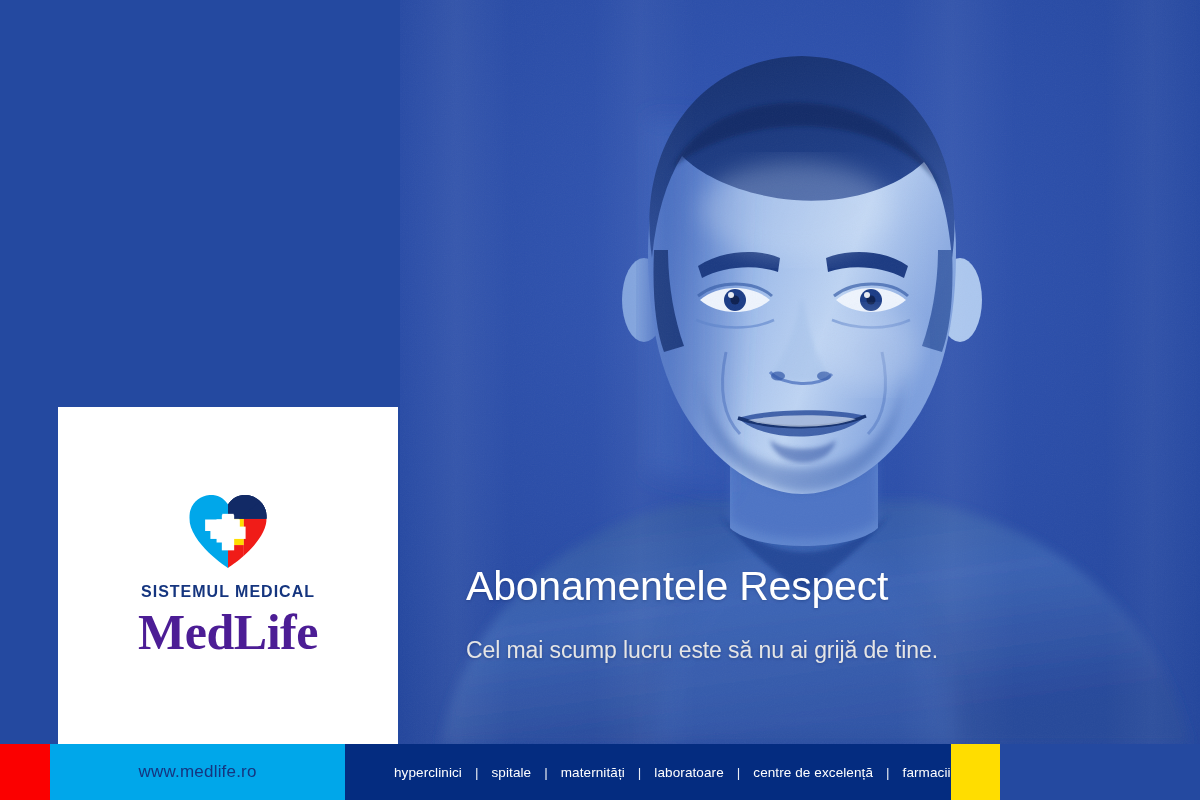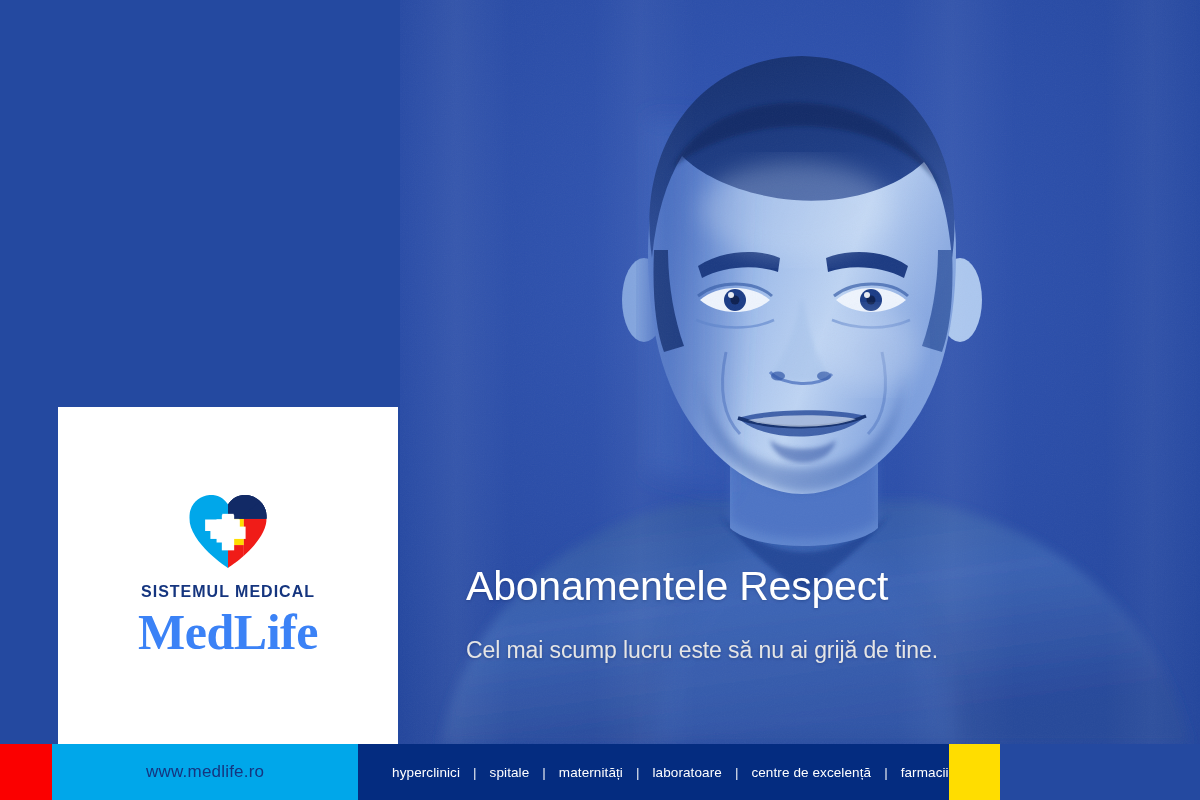--- a/index.html
+++ b/index.html
@@ -74,21 +74,21 @@
     color: #15357f;
     line-height: 1;
     margin-bottom: 6px;
     text-align: center;
   }
   .medlife {
     font-family: "Liberation Serif", serif;
     font-weight: 700;
     font-size: 50px;
     letter-spacing: -0.5px;
-    color: #3b82f6;
+    color: #4c1d95;
     line-height: 1.05;
   }
 
   
   .copy {
     position: absolute;
     left: 466px;
     top: 560px;
     width: 640px;
   }
@@ -135,21 +135,21 @@
     color: #15357f;
     font-size: 17px;
     font-weight: 500;
     letter-spacing: 0.2px;
   }
   .links-strip {
     flex: 1;
     background: #042c80;
     display: flex;
     align-items: center;
-    padding-left: 34px;
+    padding-left: 49px;
   }
   .links {
     display: flex;
     align-items: center;
     gap: 0;
   }
   .link-item {
     color: #ffffff;
     font-size: 13.5px;
     font-weight: 500;

